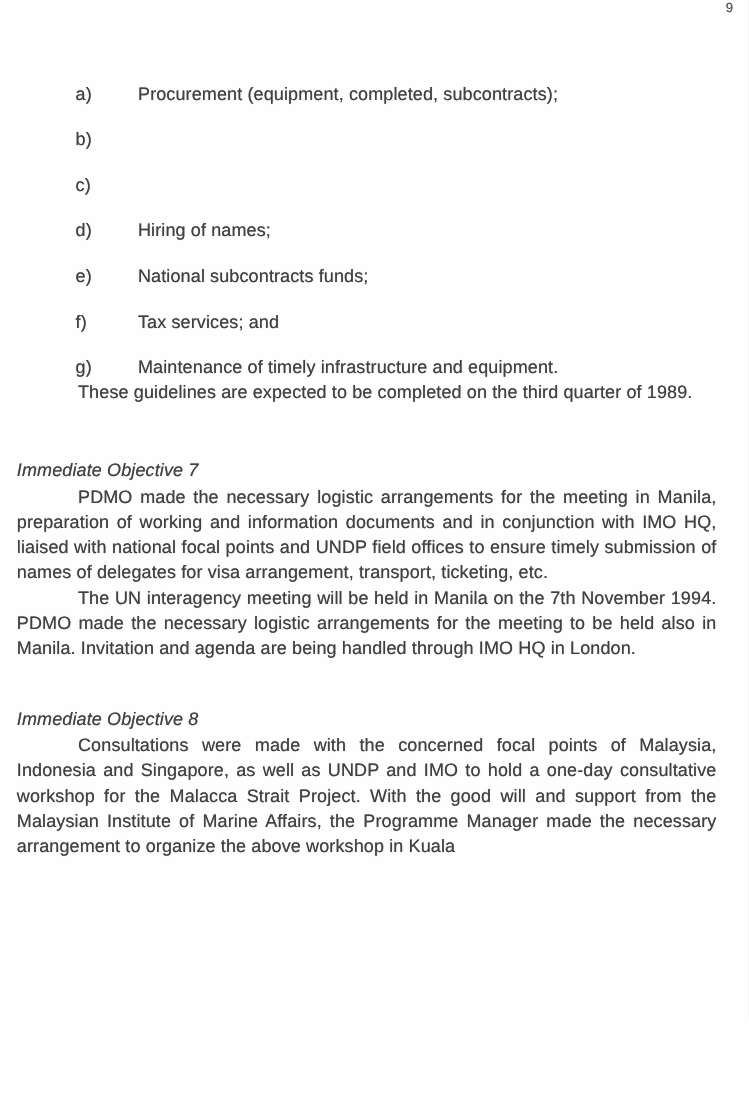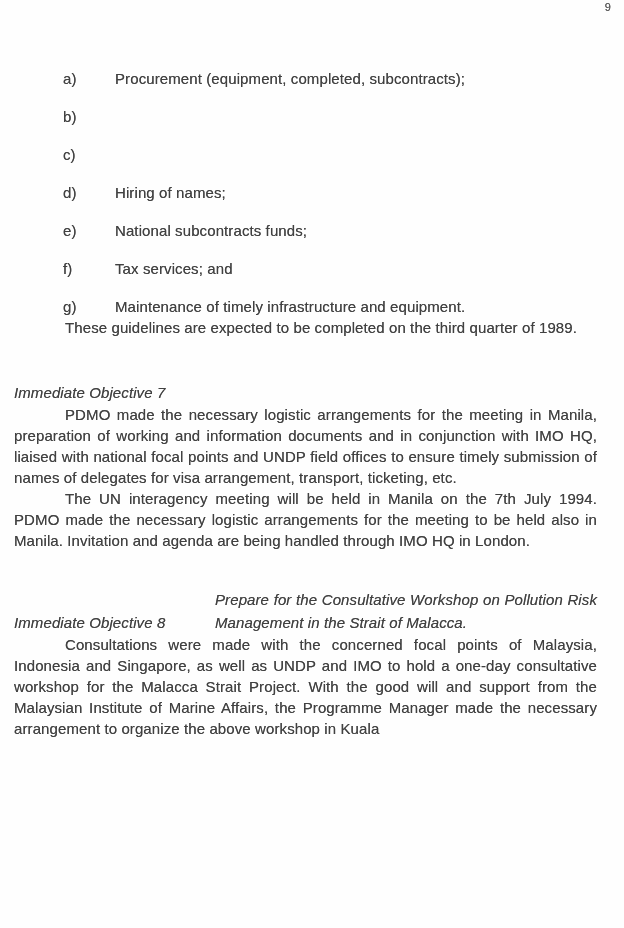--- a/index.html
+++ b/index.html
@@ -111,22 +111,21 @@
   </div>
 
   <p class="para para-guidelines">These guidelines are expected to be completed on the third quarter of 1989.</p>
 
   <div class="objective objective-7">
     <span class="obj-label">Immediate Objective 7</span>
   </div>
 
   <p class="para para-pdmo">PDMO made the necessary logistic arrangements for the meeting in Manila, preparation of working and information documents and in conjunction with IMO HQ, liaised with national focal points and UNDP field offices to ensure timely submission of names of delegates for visa arrangement, transport, ticketing, etc.</p>
 
-  <p class="para para-un-meeting">The UN interagency meeting will be held in Manila on the 7th July 1994. PDMO made the necessary logistic arrangements for the meeting to be held also in Manila.  Invitation and agenda are being handled through IMO HQ in London.</p>
+  <p class="para para-un-meeting">The UN interagency meeting will be held in Manila on the 7th November 1994. PDMO made the necessary logistic arrangements for the meeting to be held also in Manila.  Invitation and agenda are being handled through IMO HQ in London.</p>
 
   <div class="objective objective-8">
     <span class="obj-label">Immediate Objective 8</span>
-    <span class="obj-title">Prepare for the Consultative Workshop on Pollution Risk Management in the Strait of Malacca.</span>
   </div>
 
   <p class="para para-consult">Consultations were made with the concerned focal points of Malaysia, Indonesia and Singapore, as well as UNDP and IMO to hold a one-day consultative workshop for the Malacca Strait Project.  With the good will and support from the Malaysian Institute of Marine Affairs, the Programme Manager made the necessary arrangement to organize the above workshop in Kuala</p>
 
 </div>
 
 </body></html>

